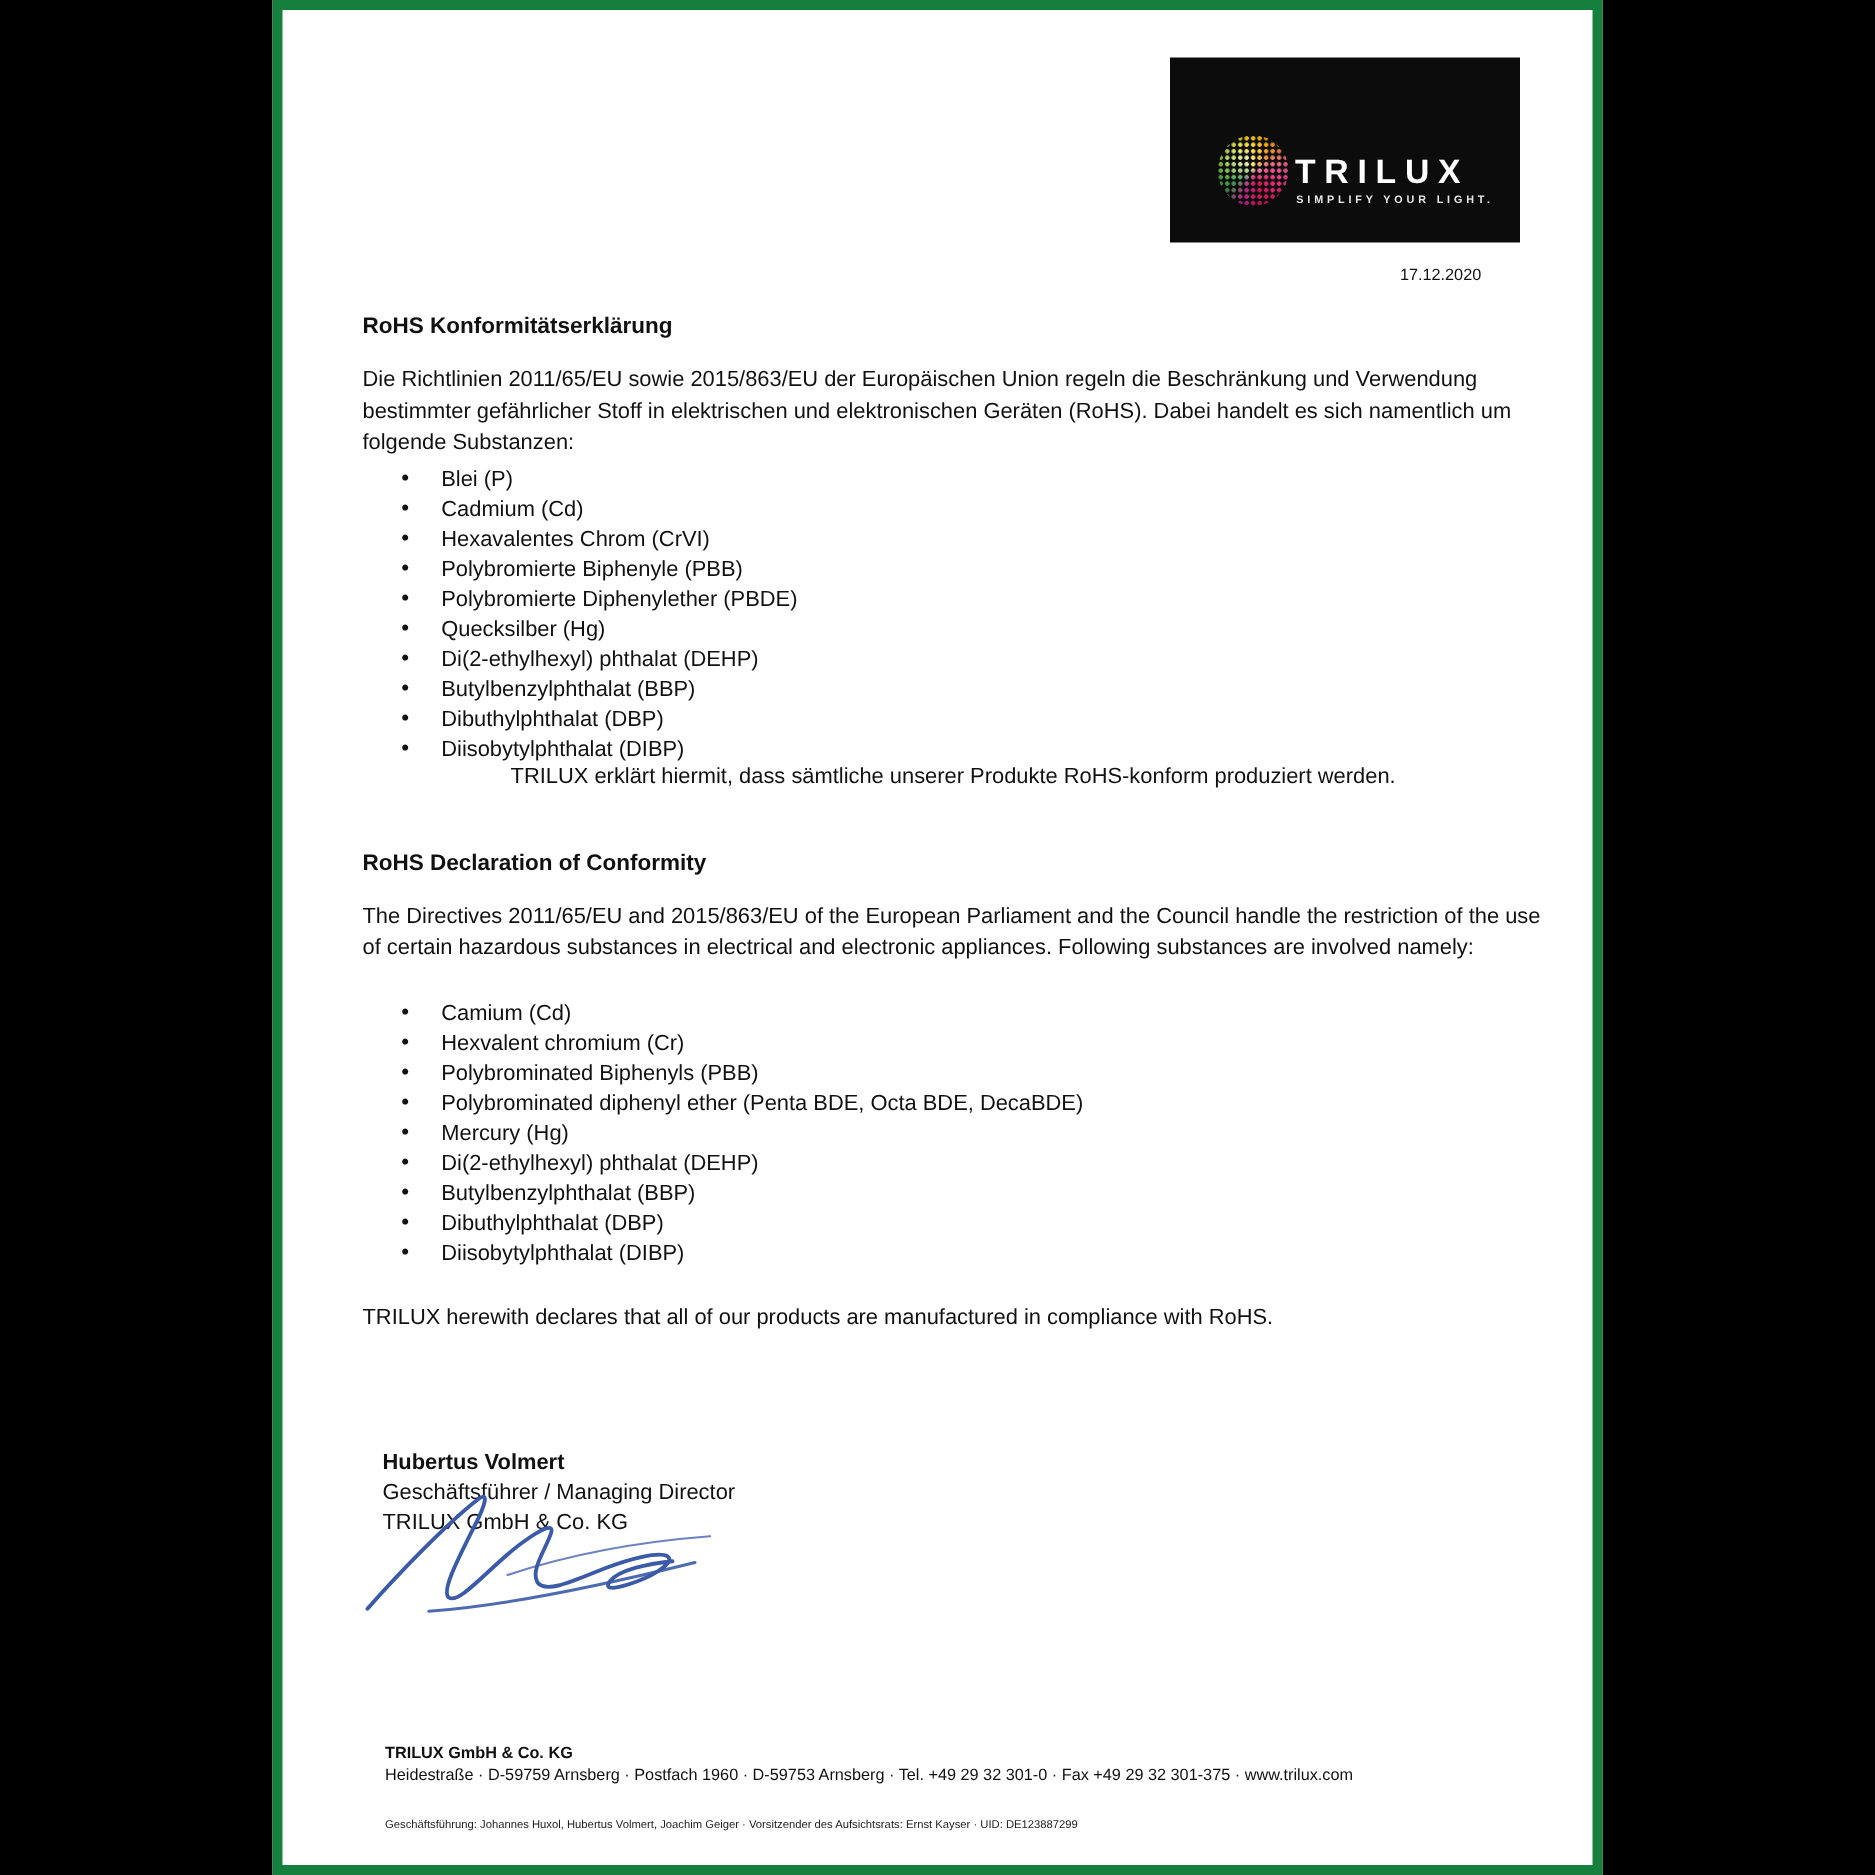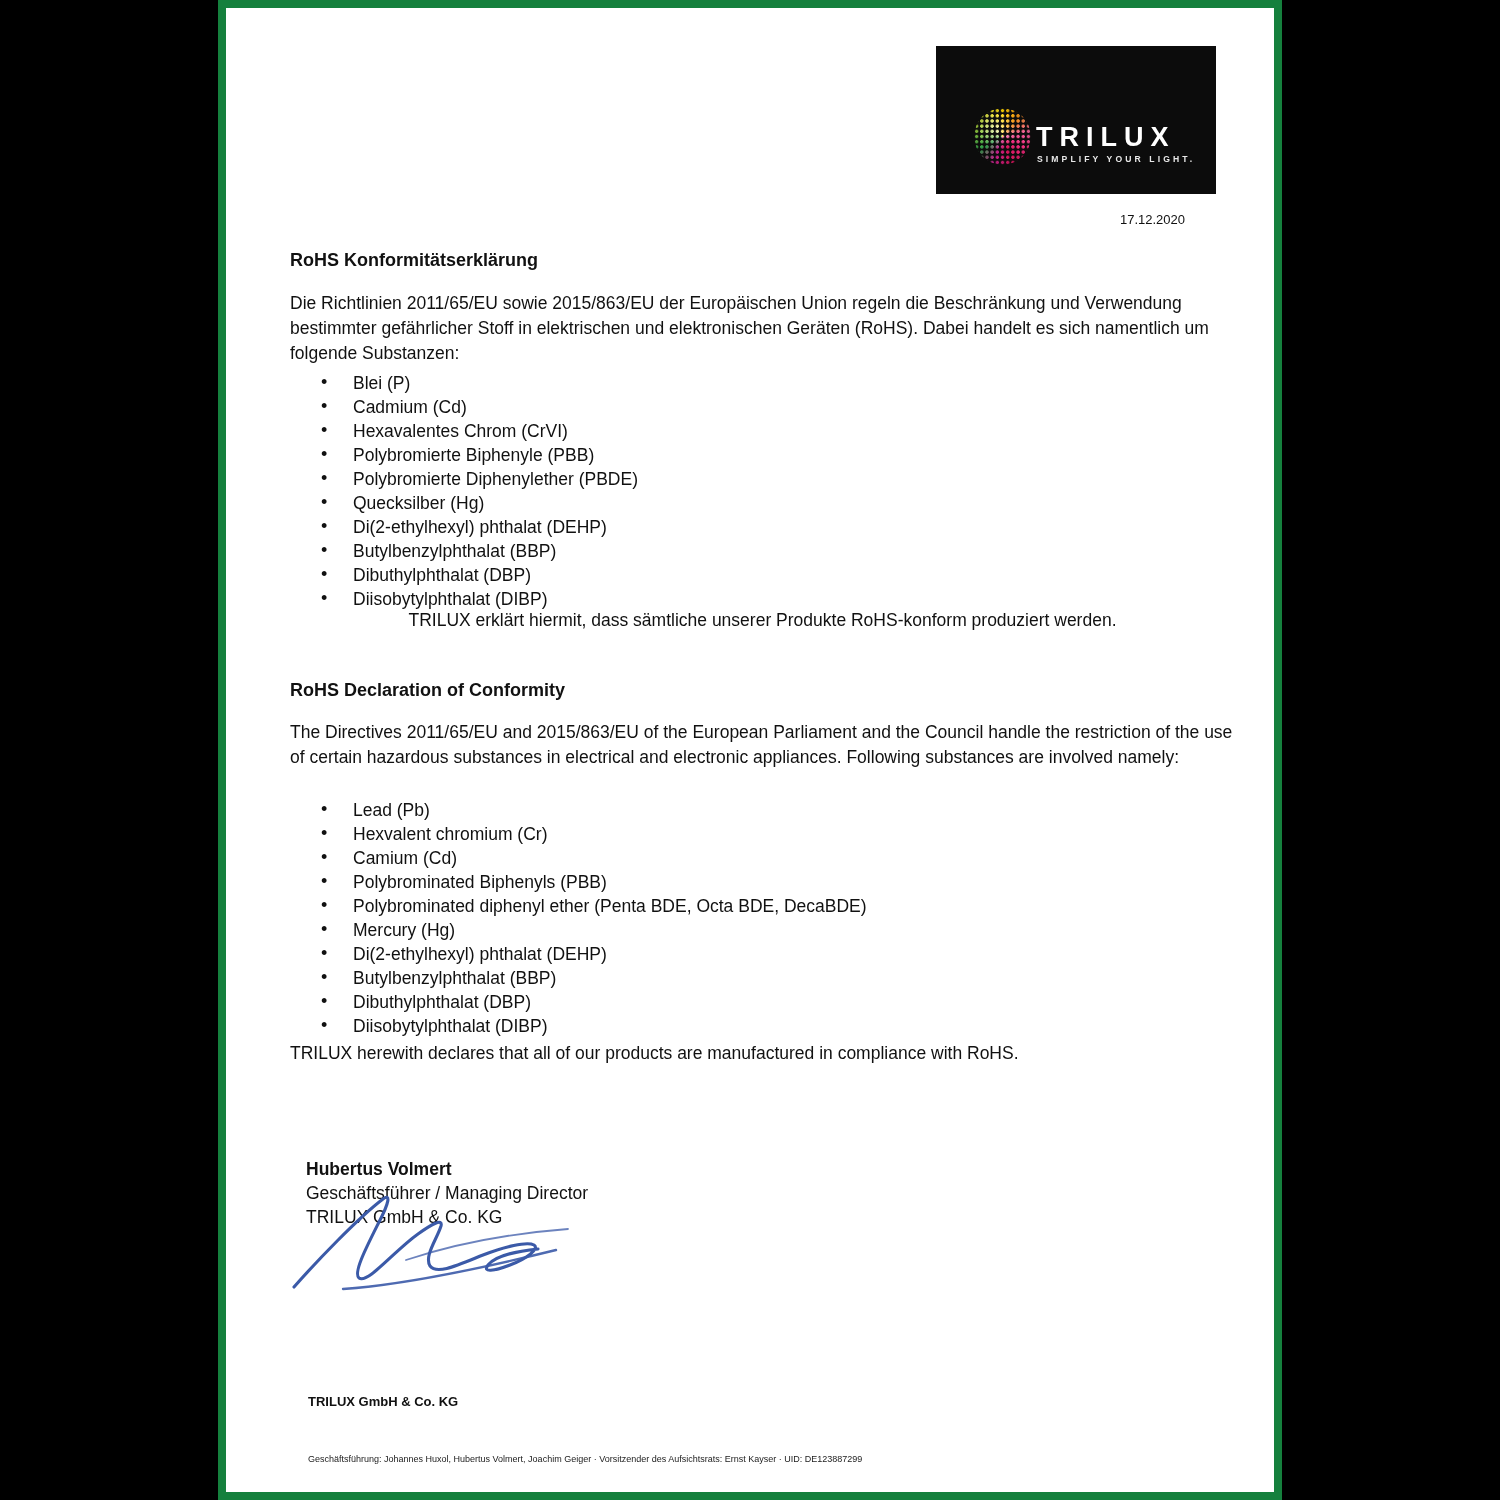--- a/index.html
+++ b/index.html
@@ -62,23 +62,22 @@
     <li>Diisobytylphthalat (DIBP)</li>
   </ul>
 
   <div class="abs body-txt" style="left:64px;top:600px;text-align:center;">TRILUX erklärt hiermit, dass sämtliche unserer Produkte RoHS-konform produziert werden.</div>
 
   <div class="abs h1" style="left:64px;top:672px;">RoHS Declaration of Conformity</div>
 
   <div class="abs body-txt" style="left:64px;top:712px;">The Directives 2011/65/EU and 2015/863/EU of the European Parliament and the Council handle the restriction of the use of certain hazardous substances in electrical and electronic appliances. Following substances are involved namely:</div>
 
   <ul class="subs abs" style="left:64px;top:790px;">
-    <li>Lead (Pb)</li>
+    <li>Camium (Cd)</li>
     <li>Hexvalent chromium (Cr)</li>
-    <li>Camium (Cd)</li>
     <li>Polybrominated Biphenyls (PBB)</li>
     <li>Polybrominated diphenyl ether (Penta BDE, Octa BDE, DecaBDE)</li>
     <li>Mercury (Hg)</li>
     <li>Di(2-ethylhexyl) phthalat (DEHP)</li>
     <li>Butylbenzylphthalat (BBP)</li>
     <li>Dibuthylphthalat (DBP)</li>
     <li>Diisobytylphthalat (DIBP)</li>
   </ul>
 
   <div class="abs body-txt" style="left:64px;top:1033px;">TRILUX herewith declares that all of our products are manufactured in compliance with RoHS.</div>
@@ -91,15 +90,16 @@
 
   <svg class="abs" style="left:62px;top:1180px;" width="285" height="105" viewBox="0 0 285 105">
     <g fill="none" stroke="#3b5aa8" stroke-linecap="round">
       <path stroke-width="3.1" d="M6,99 C28,74 70,30 95,11 C103,5 101,15 91,34 C78,60 65,85 71,90 C80,96 106,63 130,46 C144,36 155,30 153,38 C149,51 136,68 142,78 C149,87 170,77 195,67 C216,59 239,53 246,57 C252,61 238,71 222,77 C206,83 194,85 200,77 C207,68 230,63 250,61"></path>
       <path stroke-width="1.8" opacity="0.75" d="M118,72 C160,58 215,46 280,41"></path>
       <path stroke-width="2.4" opacity="0.9" d="M55,101 C115,97 195,80 268,62"></path>
     </g>
   </svg>
 
   <div class="abs foot-co" style="left:82px;top:1386px;">TRILUX GmbH &amp; Co. KG</div>
+  <div class="abs foot-ad" style="left:82px;top:1404px;">Heidestraße · D-59759 Arnsberg · Postfach 1960 · D-59753 Arnsberg · Tel. +49 29 32  301-0 · Fax +49 29 32  301-375 · www.trilux.com</div>
   <div class="abs legal" style="left:82px;top:1445px;width:900px;">Geschäftsführung: Johannes Huxol, Hubertus Volmert, Joachim Geiger · Vorsitzender des Aufsichtsrats: Ernst Kayser · UID: DE123887299</div>
 
 </div>
 
 </body></html>

